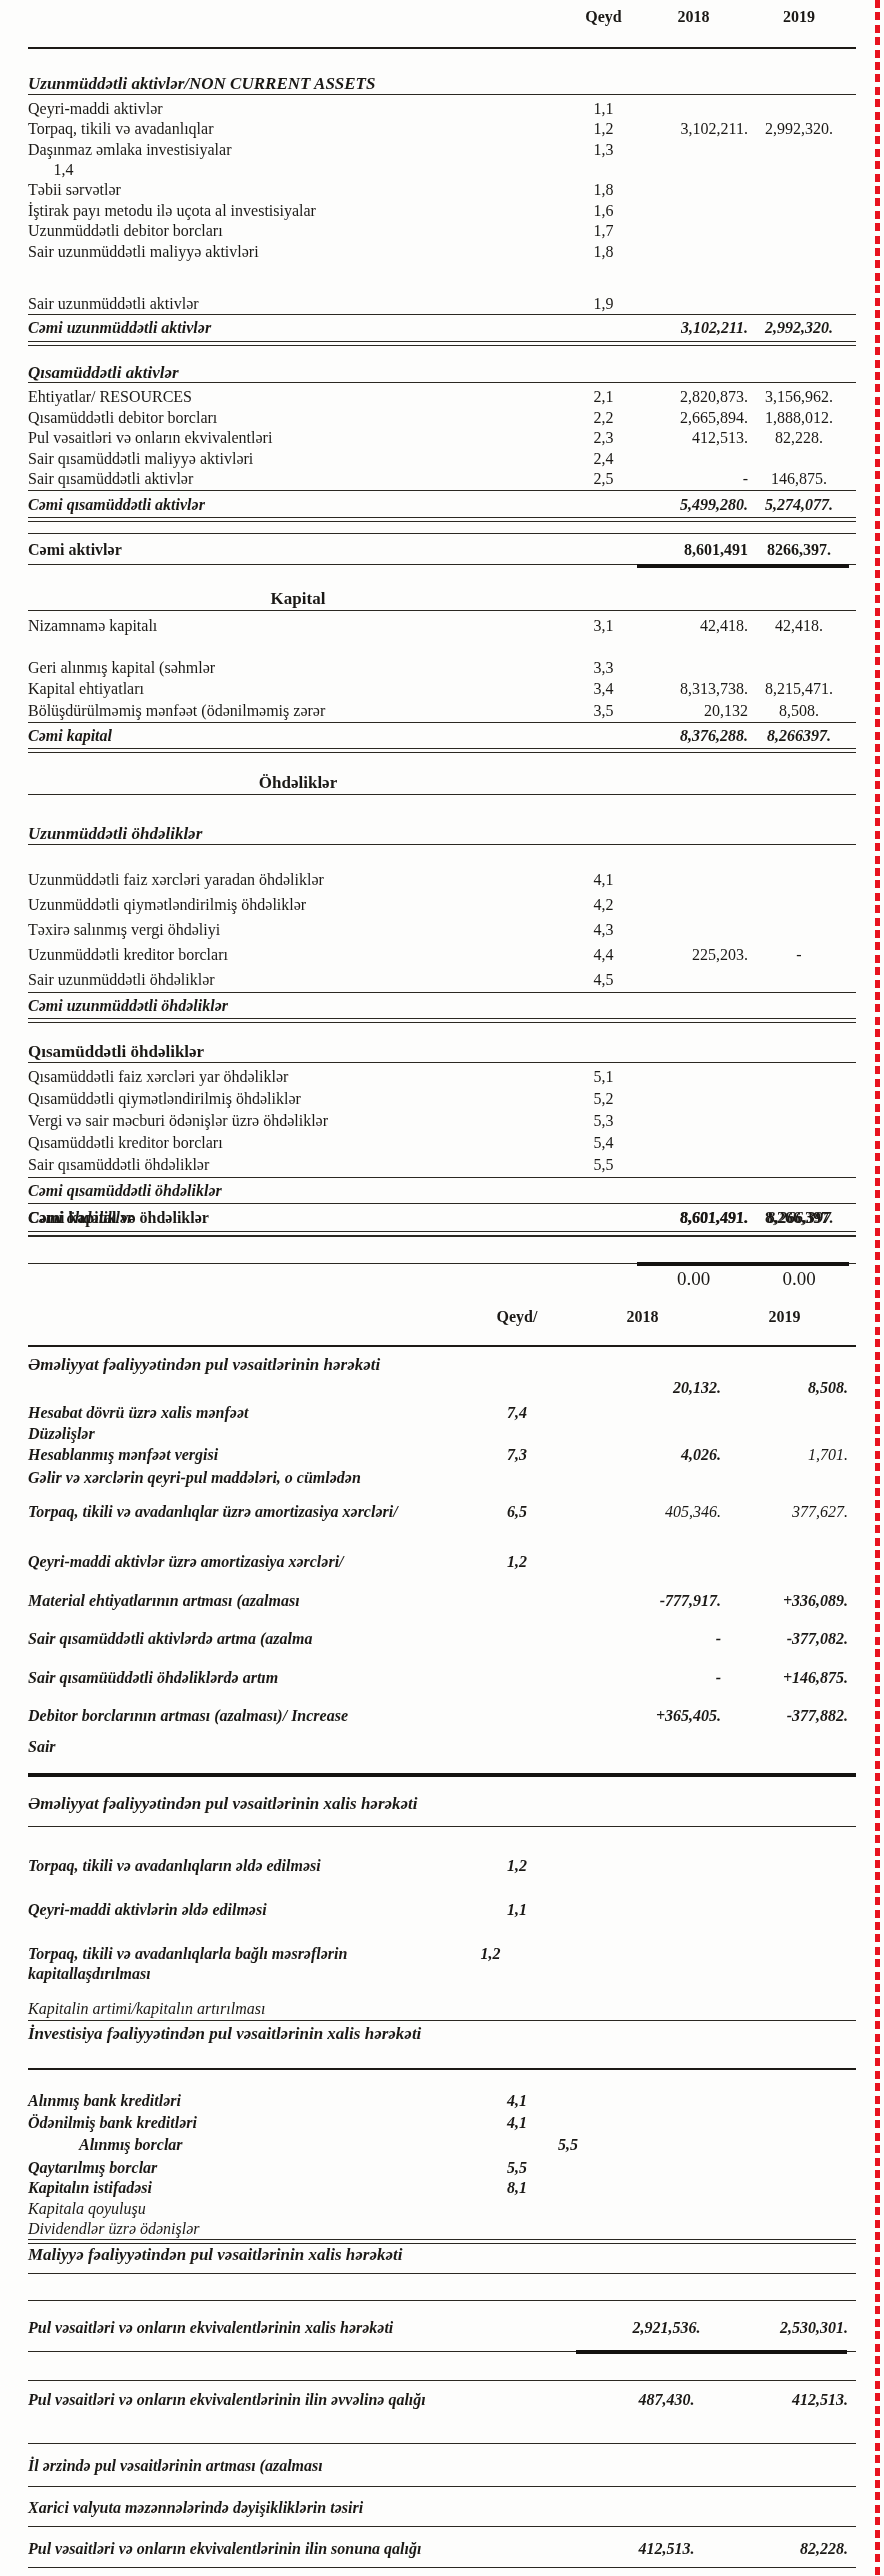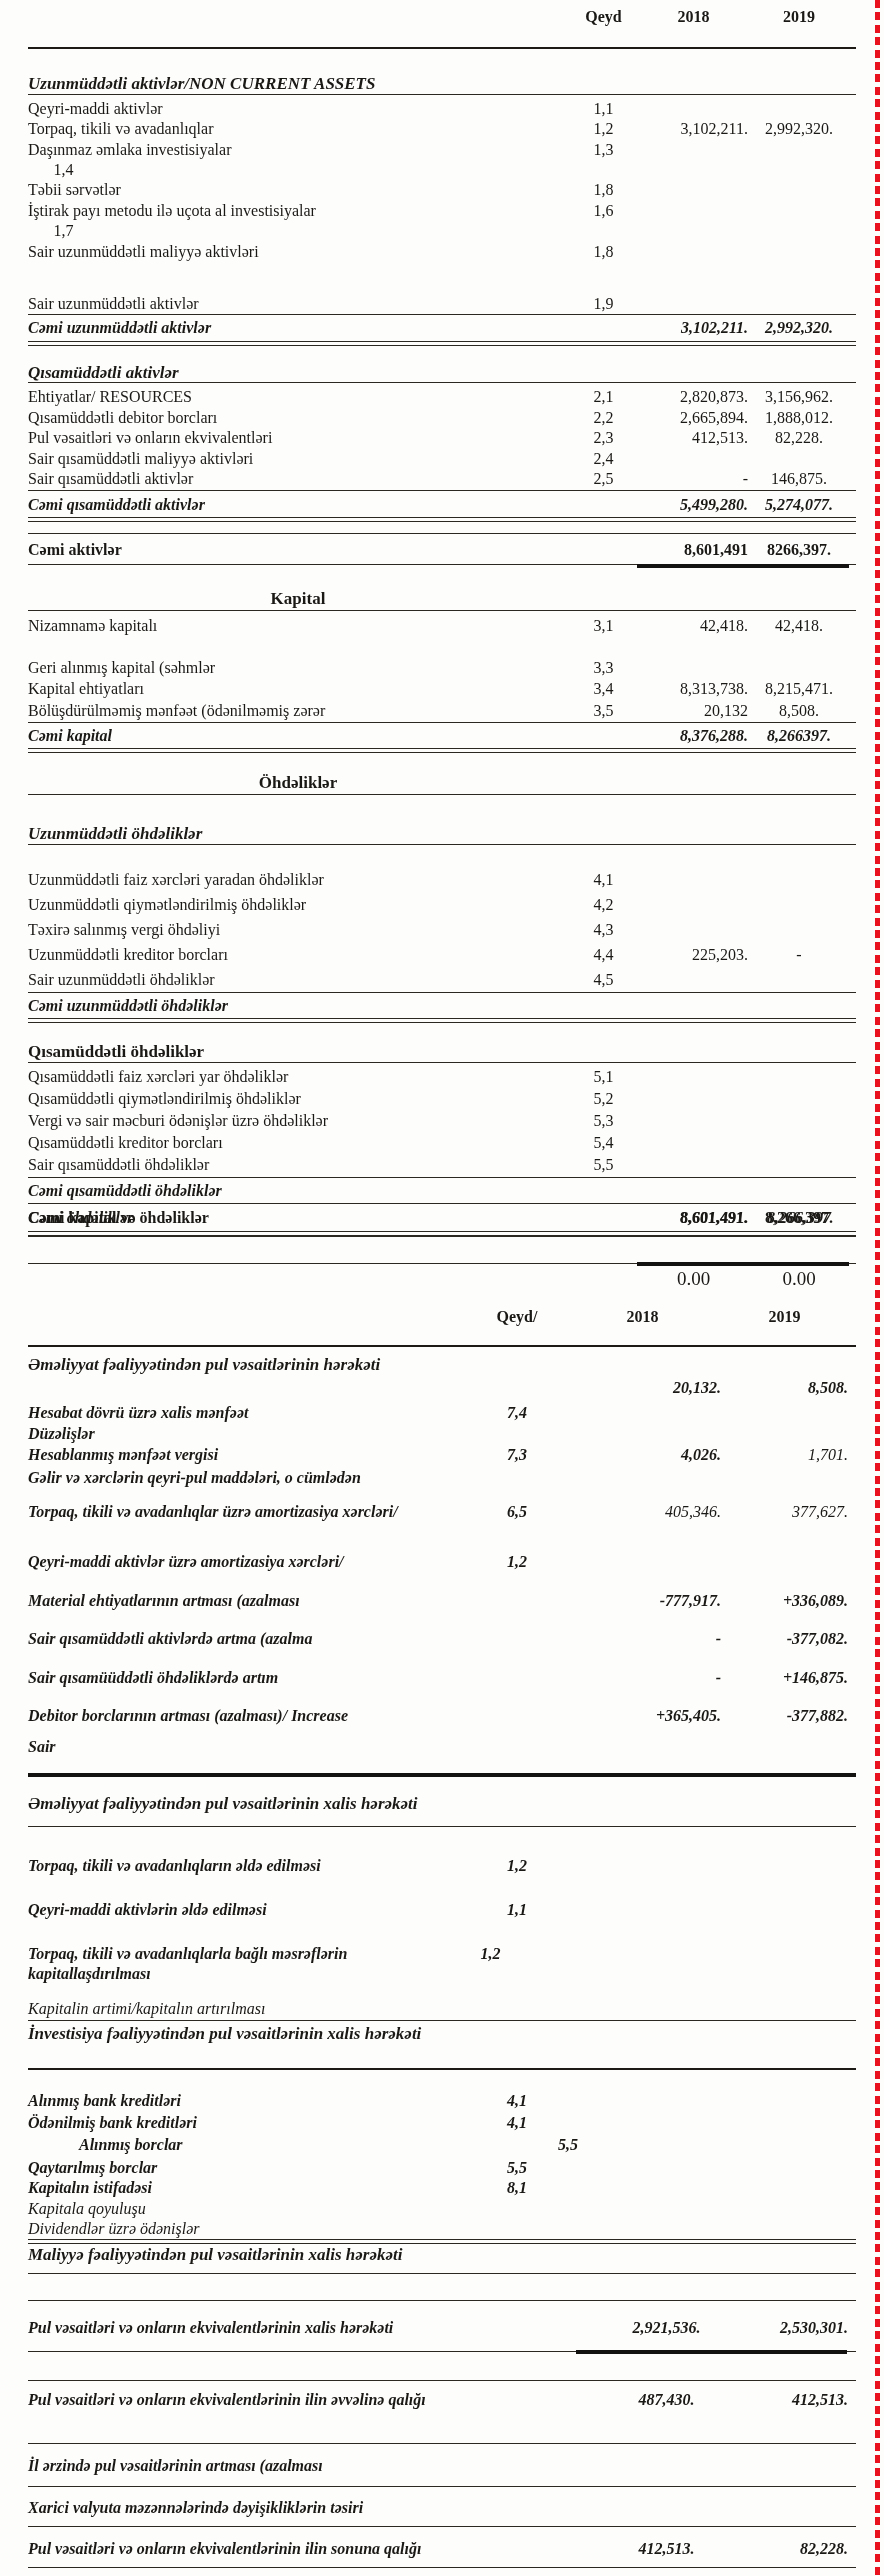--- a/index.html
+++ b/index.html
@@ -85,20 +85,21 @@
         <span class="c18"></span>
         <span class="c19"></span>
       </div>
   <div class="row bs-row" style="top:201px">
         <span class="cl">İştirak payı metodu ilə uçota al investisiyalar</span>
         <span class="cq">1,6</span>
         <span class="c18"></span>
         <span class="c19"></span>
       </div>
   <div class="row bs-row" style="top:221px">
+        <span class="cl">Uzunmüddətli debitor borcları</span>
         <span class="cq">1,7</span>
         <span class="c18"></span>
         <span class="c19"></span>
       </div>
   <div class="row bs-row" style="top:242px">
         <span class="cl">Sair uzunmüddətli maliyyə aktivləri</span>
         <span class="cq">1,8</span>
         <span class="c18"></span>
         <span class="c19"></span>
       </div>

